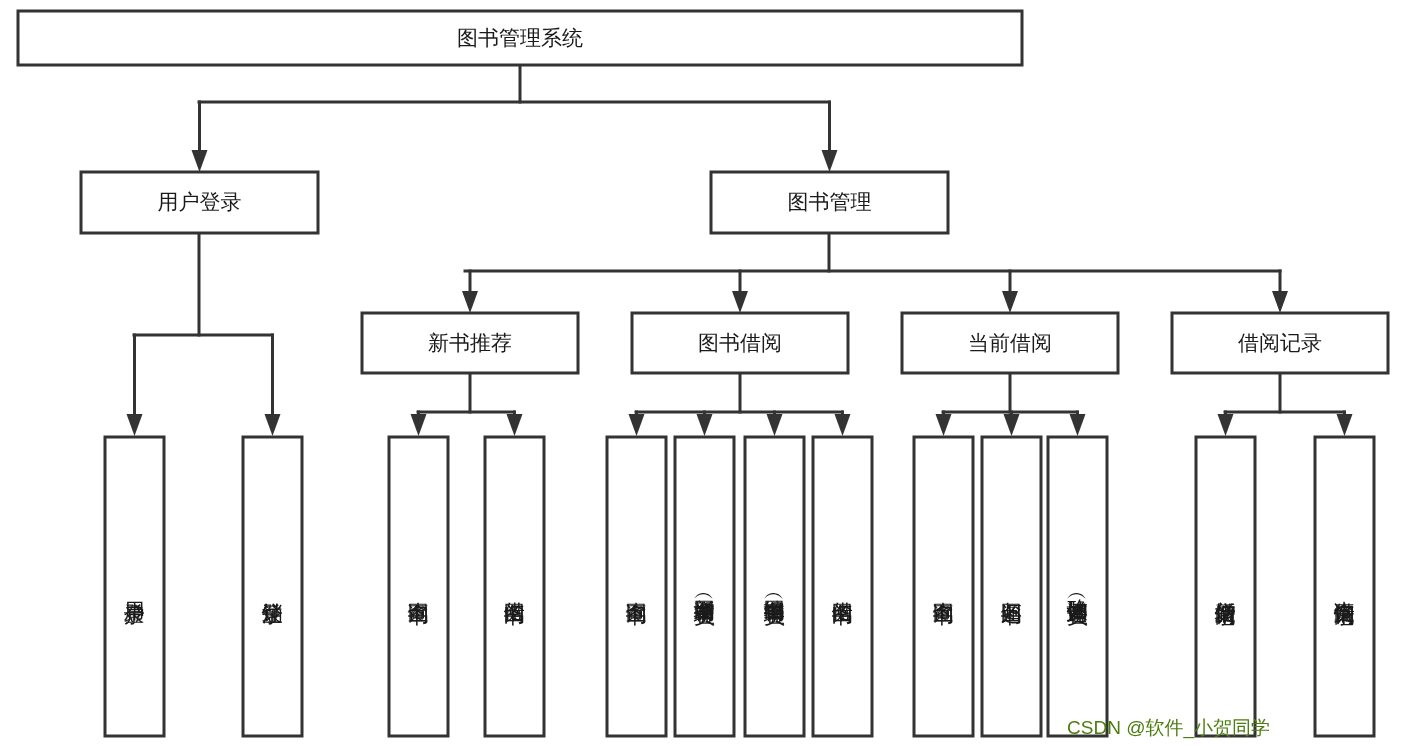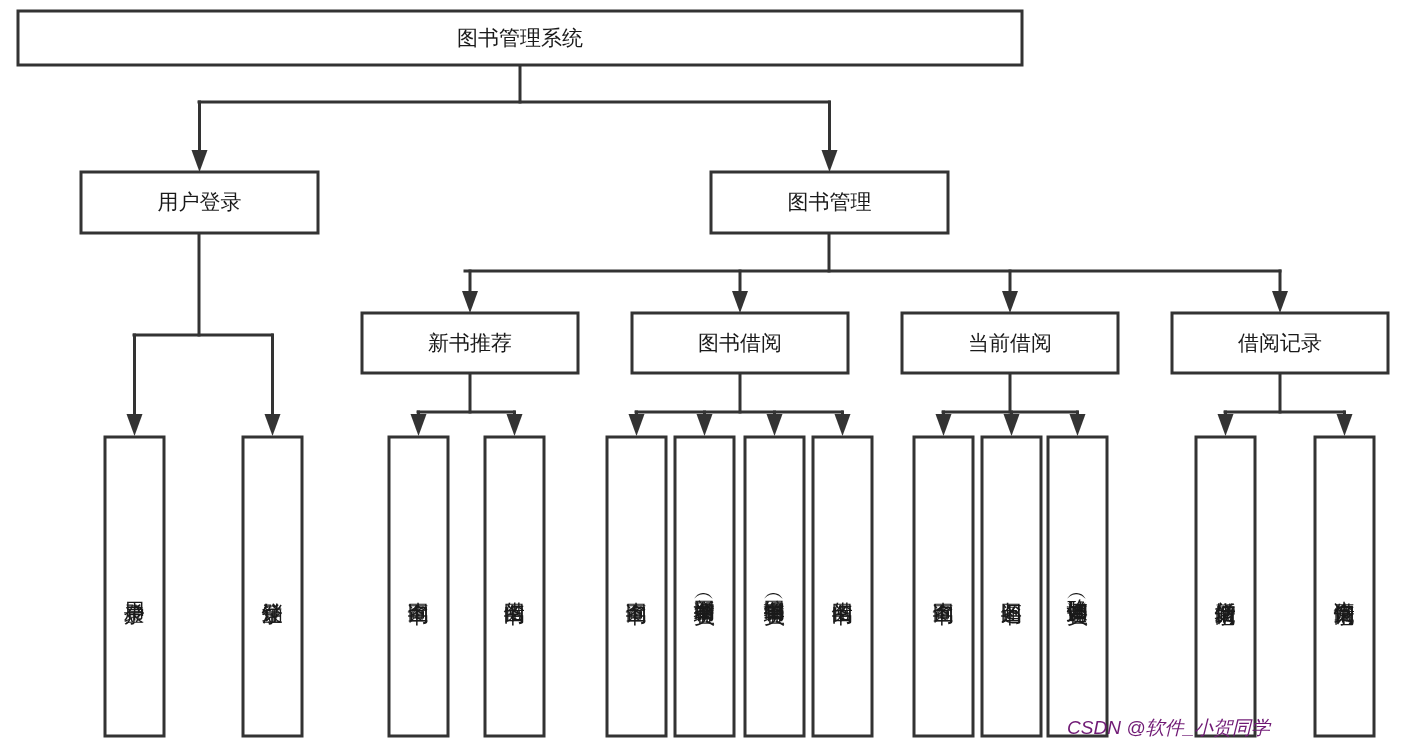--- a/index.html
+++ b/index.html
@@ -63,24 +63,23 @@
     letter-spacing: 1px;
     color: #1a1a1a;
     white-space: nowrap;
   }
   .watermark {
     position: absolute;
     right: 10px;
     bottom: 6px;
     font-family: "Liberation Sans", "DejaVu Sans", sans-serif;
     font-size: 19px;
-    color: #701a75;
+    color: #4d7c0f;
     white-space: nowrap;
     user-select: none;
-    font-style: italic;
   }
 </style>
 </head>
 <body>
 
 <div id="diagram-root">
   <svg class="diagram" viewBox="0 0 1405 747">
     <defs></defs>
     <g id="connectors-layer">
         <line x1="520" y1="65" x2="520" y2="102" class="conn"></line>

